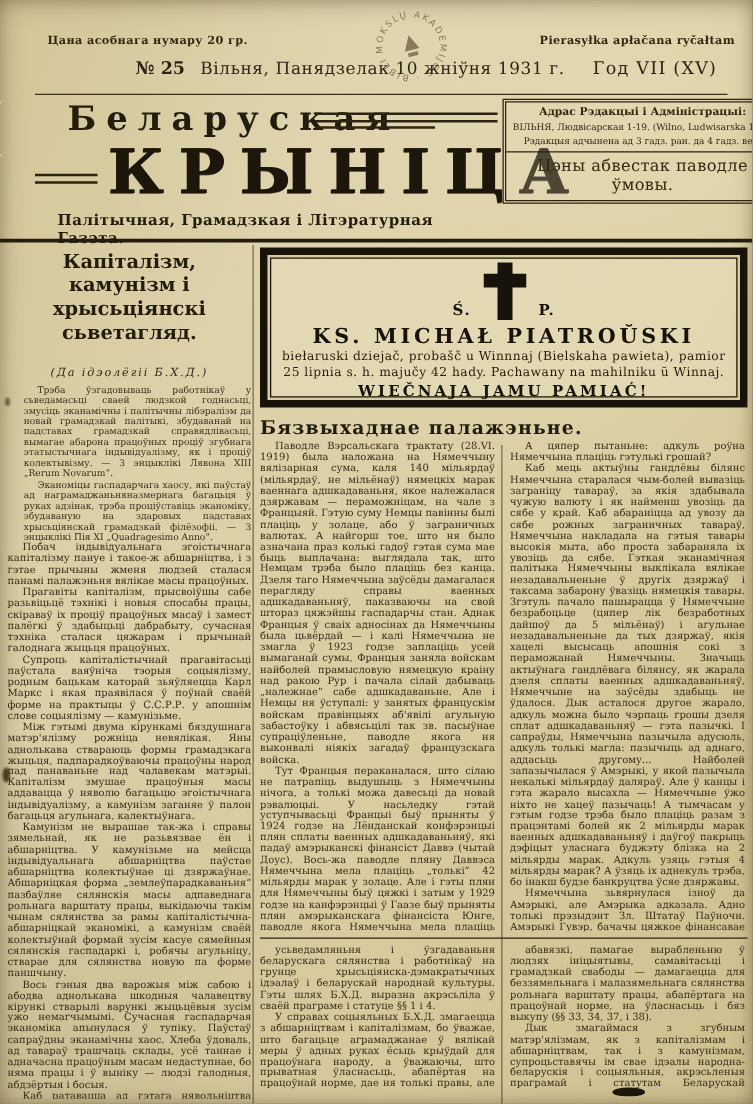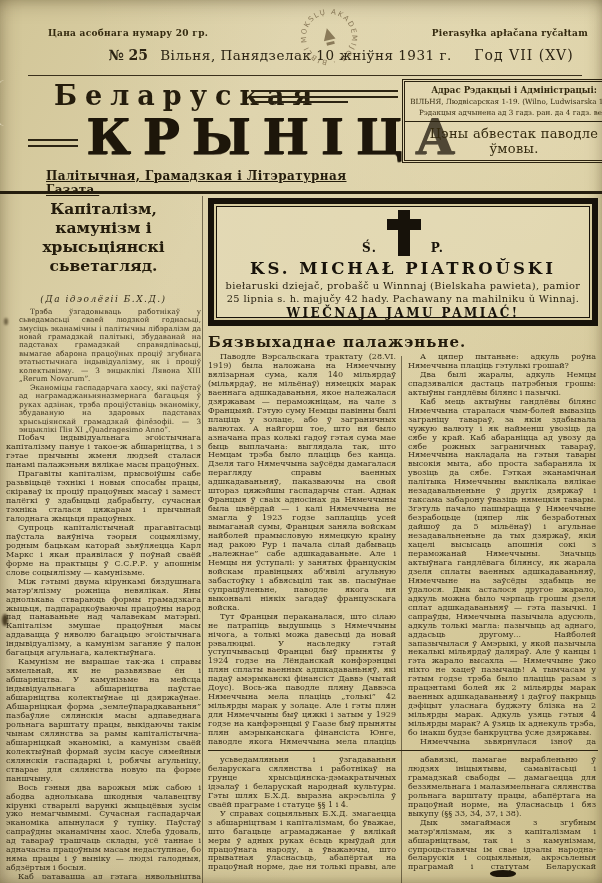--- a/index.html
+++ b/index.html
@@ -12,41 +12,41 @@
       radial-gradient(90% 70% at 0% 100%, rgba(110,92,55,.16), transparent 55%),
       linear-gradient(115deg,#d2c698,#dcd1a9 30%,#d8cc9f 62%,#cdc08f);
     box-shadow:
       inset 0 16px 20px -16px rgba(80,65,35,.5),
       inset 16px 0 20px -16px rgba(80,65,35,.45),
       inset -12px 0 16px -12px rgba(80,65,35,.4),
       inset 0 -12px 16px -12px rgba(80,65,35,.4);
   }
   .ink{color:#2c2414;}
   
-  .topbar{position:absolute;left:48px;right:14px;top:28px;display:flex;justify-content:space-between;
+  .topbar{position:absolute;left:38px;right:14px;top:28px;display:flex;justify-content:space-between;
     font-size:9px;font-weight:bold;letter-spacing:.3px;color:#33290f;}
   .stamp{position:absolute;left:296px;top:4px;width:66px;height:66px;opacity:.85;transform:rotate(-14deg);}
   .issuerow{position:absolute;left:28px;right:18px;top:47px;display:flex;align-items:baseline;}
   .issue-no{font-size:14px;font-weight:bold;width:120px;text-align:right;}
   .dateline{font-size:13.5px;flex:1;text-align:center;letter-spacing:.5px;}
   .volume{font-size:14px;width:120px;text-align:center;letter-spacing:1px;}
   .hr-thin{position:absolute;left:28px;right:20px;top:75px;border-top:1.2px solid #3a301c;}
   
   .mast{position:absolute;left:28px;top:80px;width:372px;}
   .mast-line1{position:relative;font-size:27px;font-weight:600;letter-spacing:8px;color:#241c0c;padding-left:26px;}
   .lines3{position:absolute;left:224px;top:10px;width:146px;}
   .lines3 div{height:2.2px;background:#2c2413;margin-bottom:3.4px;}
   .lines3 div:nth-child(2){width:146px;}
   .lines3 div:nth-child(3){width:96px;}
   .mast-line2{position:relative;margin-top:2px;}
   .lines2{position:absolute;left:0px;top:26px;width:50px;}
   .lines2 div{height:2.2px;background:#2c2413;margin-bottom:4px;}
   .krynica{display:block;padding-left:58px;font-size:49px;font-weight:bold;letter-spacing:12px;
     color:#1d160a;text-shadow:1px 0 0 #1d160a, 0 1px 0 rgba(29,22,10,.6);line-height:1.0;}
-  .mast-sub{margin-top:7px;padding-left:18px;font-size:12px;font-weight:bold;letter-spacing:.4px;color:#241c0c;text-decoration:underline;}
+  .mast-sub{margin-top:7px;padding-left:18px;font-size:12px;font-weight:bold;letter-spacing:.4px;color:#241c0c;}
   
   .infobox{position:absolute;left:402px;top:79px;width:224px;box-sizing:border-box;
     border:3px double #2b2210;background:rgba(230,220,185,.25);font-size:7.2px;text-align:center;color:#33290f;}
   .ib-sec{padding:3px 4px;}
   .ib-sec + .ib-sec{border-top:1px solid #2b2210;}
   .ib-head{font-size:8.6px;font-weight:bold;margin-bottom:2px;}
   .ib-line{margin-bottom:1.5px;line-height:1.25;}
   .ib-rates{font-size:13px;padding:4px 2px;letter-spacing:.3px;}
   .ib-sub{line-height:1.3;margin-bottom:2px;text-align:center;}
   .ib-weekly{font-size:9.4px;font-weight:bold;letter-spacing:1px;margin-top:2px;}
@@ -183,21 +183,20 @@
 
     <h2 class="main-title">Бязвыхаднае палажэньне.</h2>
 
     <div class="cols">
       <div class="mcol">
           <p class="para">Паводле Вэрсальскага трактату (28.VI. 1919) была наложана на Нямеччыну вялізарная сума, каля 140 мільярдаў (мільярдаў, не мільёнаў) нямецкіх марак ваеннага адшкадаваньня, якое належалася дзяржавам — пераможніцам, на чале з Францыяй. Гэтую суму Немцы павінны былі плаціць у золаце, або ў заграничных валютах. А найгорш тое, што ня было азначана праз колькі гадоў гэтая сума мае быць выплачана: выглядала так, што Немцам трэба было плаціць без канца. Дзеля таго Нямеччына заўсёды дамагалася перагляду справы ваенных адшкадаваньняў, паказваючы на свой штораз цяжэйшы гаспадарчы стан. Аднак Францыя ў сваіх адносінах да Нямеччыны была цьвёрдай — і калі Нямеччына не змагла ў 1923 годзе заплаціць усей вымаганай сумы, Францыя заняла войскам найболей прамысловую нямецкую краіну над ракою Рур і пачала сілай дабываць „належнае” сабе адшкадаваньне. Але і Немцы ня ўступалі: у занятых францускім войскам правінцыях аб'явілі агульную забастоўку і абвясьцілі так зв. пасыўнае супраціўленьне, паводле якога ня выконвалі ніякіх загадаў французскага войска.</p>
           <p class="para">Тут Францыя пераканалася, што сілаю не патрапіць выдушыць з Нямеччыны нічога, а толькі можа давесьці да новай рэвалюцыі. У насьледку гэтай уступчывасьці Францыі быў прыняты ў 1924 годзе на Лёнданскай конфэрэнцыі плян сплаты ваенных адшкадаваньняў, які падаў амэрыканскі фінансіст Даввэ (чытай Доус). Вось-жа паводле пляну Даввэса Нямеччына мела плаціць „толькі” 42 мільярды марак у золаце. Але і гэты плян для Нямеччыны быў цяжкі і затым у 1929 годзе на канфэрэнцыі ў Гаазе быў прыняты плян амэрыканскага фінансіста Юнге, паводле якога Нямеччына мела плаціць роўна 36 мільярдаў 885 мільёнаў марак ваенных адшкадаваньняў у працягу 37 гадоў. Праз першыя гады Нямеччына мела сплачываць блізу па 2 мільярды марак, а пры канцы штораз меней. Найбольшую часьць гэтых адшкадаваньняў брала Францыя, пасьля Англія, Бэльгія, Італія і г. д.</p>
         </div>
       <div class="mcol">
           <p class="para">А цяпер пытаньне: адкуль роўна Нямеччына плаціць гэтулькі грошай?</p>
-          <p class="para">Два былі жаралы, адкуль Немцы спадзяваліся дастаць патрэбныя грошы: актыўны гандлёвы білянс і пазычкі.</p>
           <p class="para">Каб мець актыўны гандлёвы білянс Нямеччына старалася чым-болей вывазіць заграніцу тавараў, за якія здабывала чужую валюту і як найменш увозіць да сябе у край. Каб абараніцца ад увозу да сябе рожных заграничных тавараў, Нямеччына накладала на гэтыя тавары высокія мыта, або проста забараняла іх увозіць да сябе. Гэткая эканамічная палітыка Нямеччыны выклікала вялікае незадавальненьне ў другіх дзяржаў і таксама забарону ўвазіць нямецкія тавары. Згэтуль пачало пашырацца ў Нямеччыне безрабоцьце (цяпер лік безработных дайшоў да 5 мільёнаў) і агульнае незадавальненьне да тых дзяржаў, якія хацелі высысаць апошнія сокі з пераможанай Нямеччыны. Значыць актыўнага гандлёвага білянсу, як жарала дзеля сплаты ваенных адшкадаваньняў, Нямеччыне на заўсёды здабыць не ўдалося. Дык асталося другое жарало, адкуль можна было чэрпаць грошы дзеля сплат адшкадаваньняў — гэта пазычкі. І сапраўды, Нямеччына пазычыла адусюль, адкуль толькі магла: пазычыць ад аднаго, аддасьць другому... Найболей запазычылася ў Амэрыкі, у якой пазычыла некалькі мільярдаў даляраў. Але ў канцы і гэта жарало высахла — Нямеччыне ўжо ніхто не хацеў пазычаць! А тымчасам у гэтым годзе трэба было плаціць разам з працэнтамі болей як 2 мільярды марак ваенных адшкадаваньняў і даўгоў пакрыць дэфіцыт уласнага буджэту блізка на 2 мільярды марак. Адкуль узяць гэтыя 4 мільярды марак? А ўзяць іх аднекуль трэба, бо інакш будзе банкруцтва ўсяе дзяржавы.</p>
           <p class="para">Нямеччына зьвярнулася ізноў да Амэрыкі, але Амэрыка адказала. Адно толькі прэзыдэнт Зл. Штатаў Паўночн. Амэрыкі Гувэр, бачачы цяжкое фінансавае палажэньне Нямеччыны, выступіў з прапазыцыяй штучнага мораторыя (адкладу) ў сплаце даўгоў і ваенных адшкадаваньняў на адзін год. Па-</p>
         </div>
     </div>
 
     <hr class="hr-mid">
 
     <div class="cols bottom">
       <div class="mcol">
           <p class="para">усьведамляньня і ўзгадаваньня беларускага сялянства і работнікаў на грунце хрысьціянска-дэмакратычных ідэалаў і беларускай народнай культуры. Гэты шлях Б.Х.Д. выразна акрэсьліла ў сваёй праграме і статуце §§ 1 і 4.</p>

